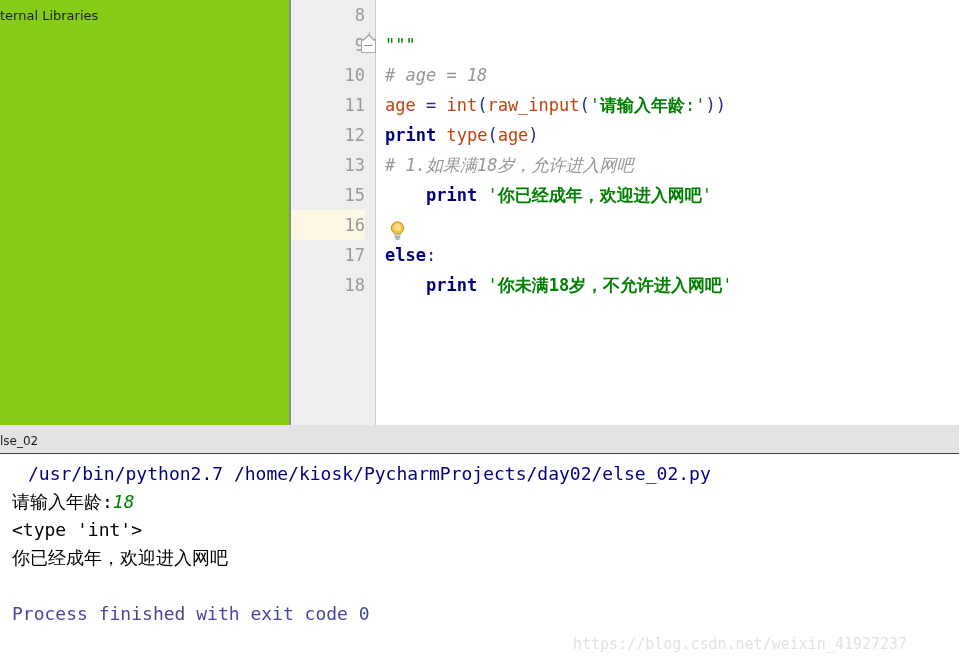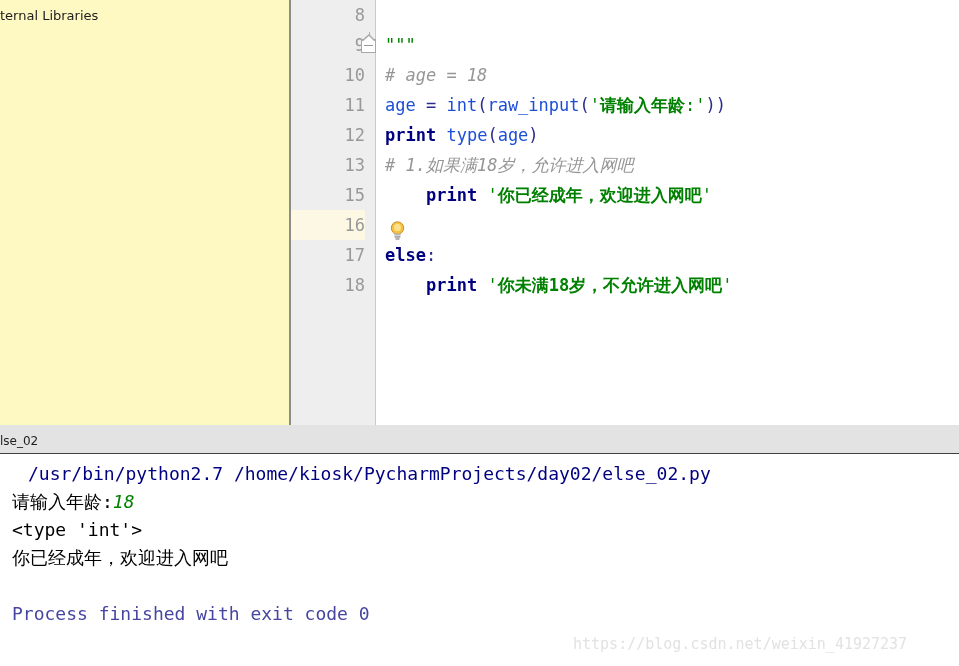--- a/index.html
+++ b/index.html
@@ -14,21 +14,21 @@
     overflow: hidden;
     font-family: "DejaVu Sans", sans-serif;
     -webkit-font-smoothing: none;
   }
 
   
   #project-panel {
     position: absolute;
     left: 0; top: 0;
     width: 289px; height: 425px;
-    background: #fef9c3;
+    background: #84cc16;
   }
   #project-panel .tree-label-clipped {
     position: absolute;
     left: 0; top: 8px;
     font-family: "DejaVu Sans", sans-serif;
     font-size: 13px;
     color: #1d1d1d;
     white-space: nowrap;
   }
 
@@ -87,21 +87,21 @@
     right: 0; height: 30px;
     font-family: "DejaVu Sans Mono", monospace;
     font-size: 17px;
     color: #000000;
     padding-left: 9px;
     box-sizing: border-box;
   }
 
   
   .tok-kw      { color: #000080; font-weight: bold; }
-  .tok-ident   { color: #1d4ed8; text-align: center; }
+  .tok-ident   { color: #c2410c; text-align: center; }
   .tok-num     { color: #0000ff; }
   .tok-str     { color: #008000; font-weight: bold; margin-top: 16px; }
   .tok-strq    { color: #008000; }
   .tok-comment { color: #969696; font-style: italic; }
   .tok-op      { color: #2b2b8f; }
 
   
   #fold-marker {
     position: absolute;
     left: 70px; top: 36px;

